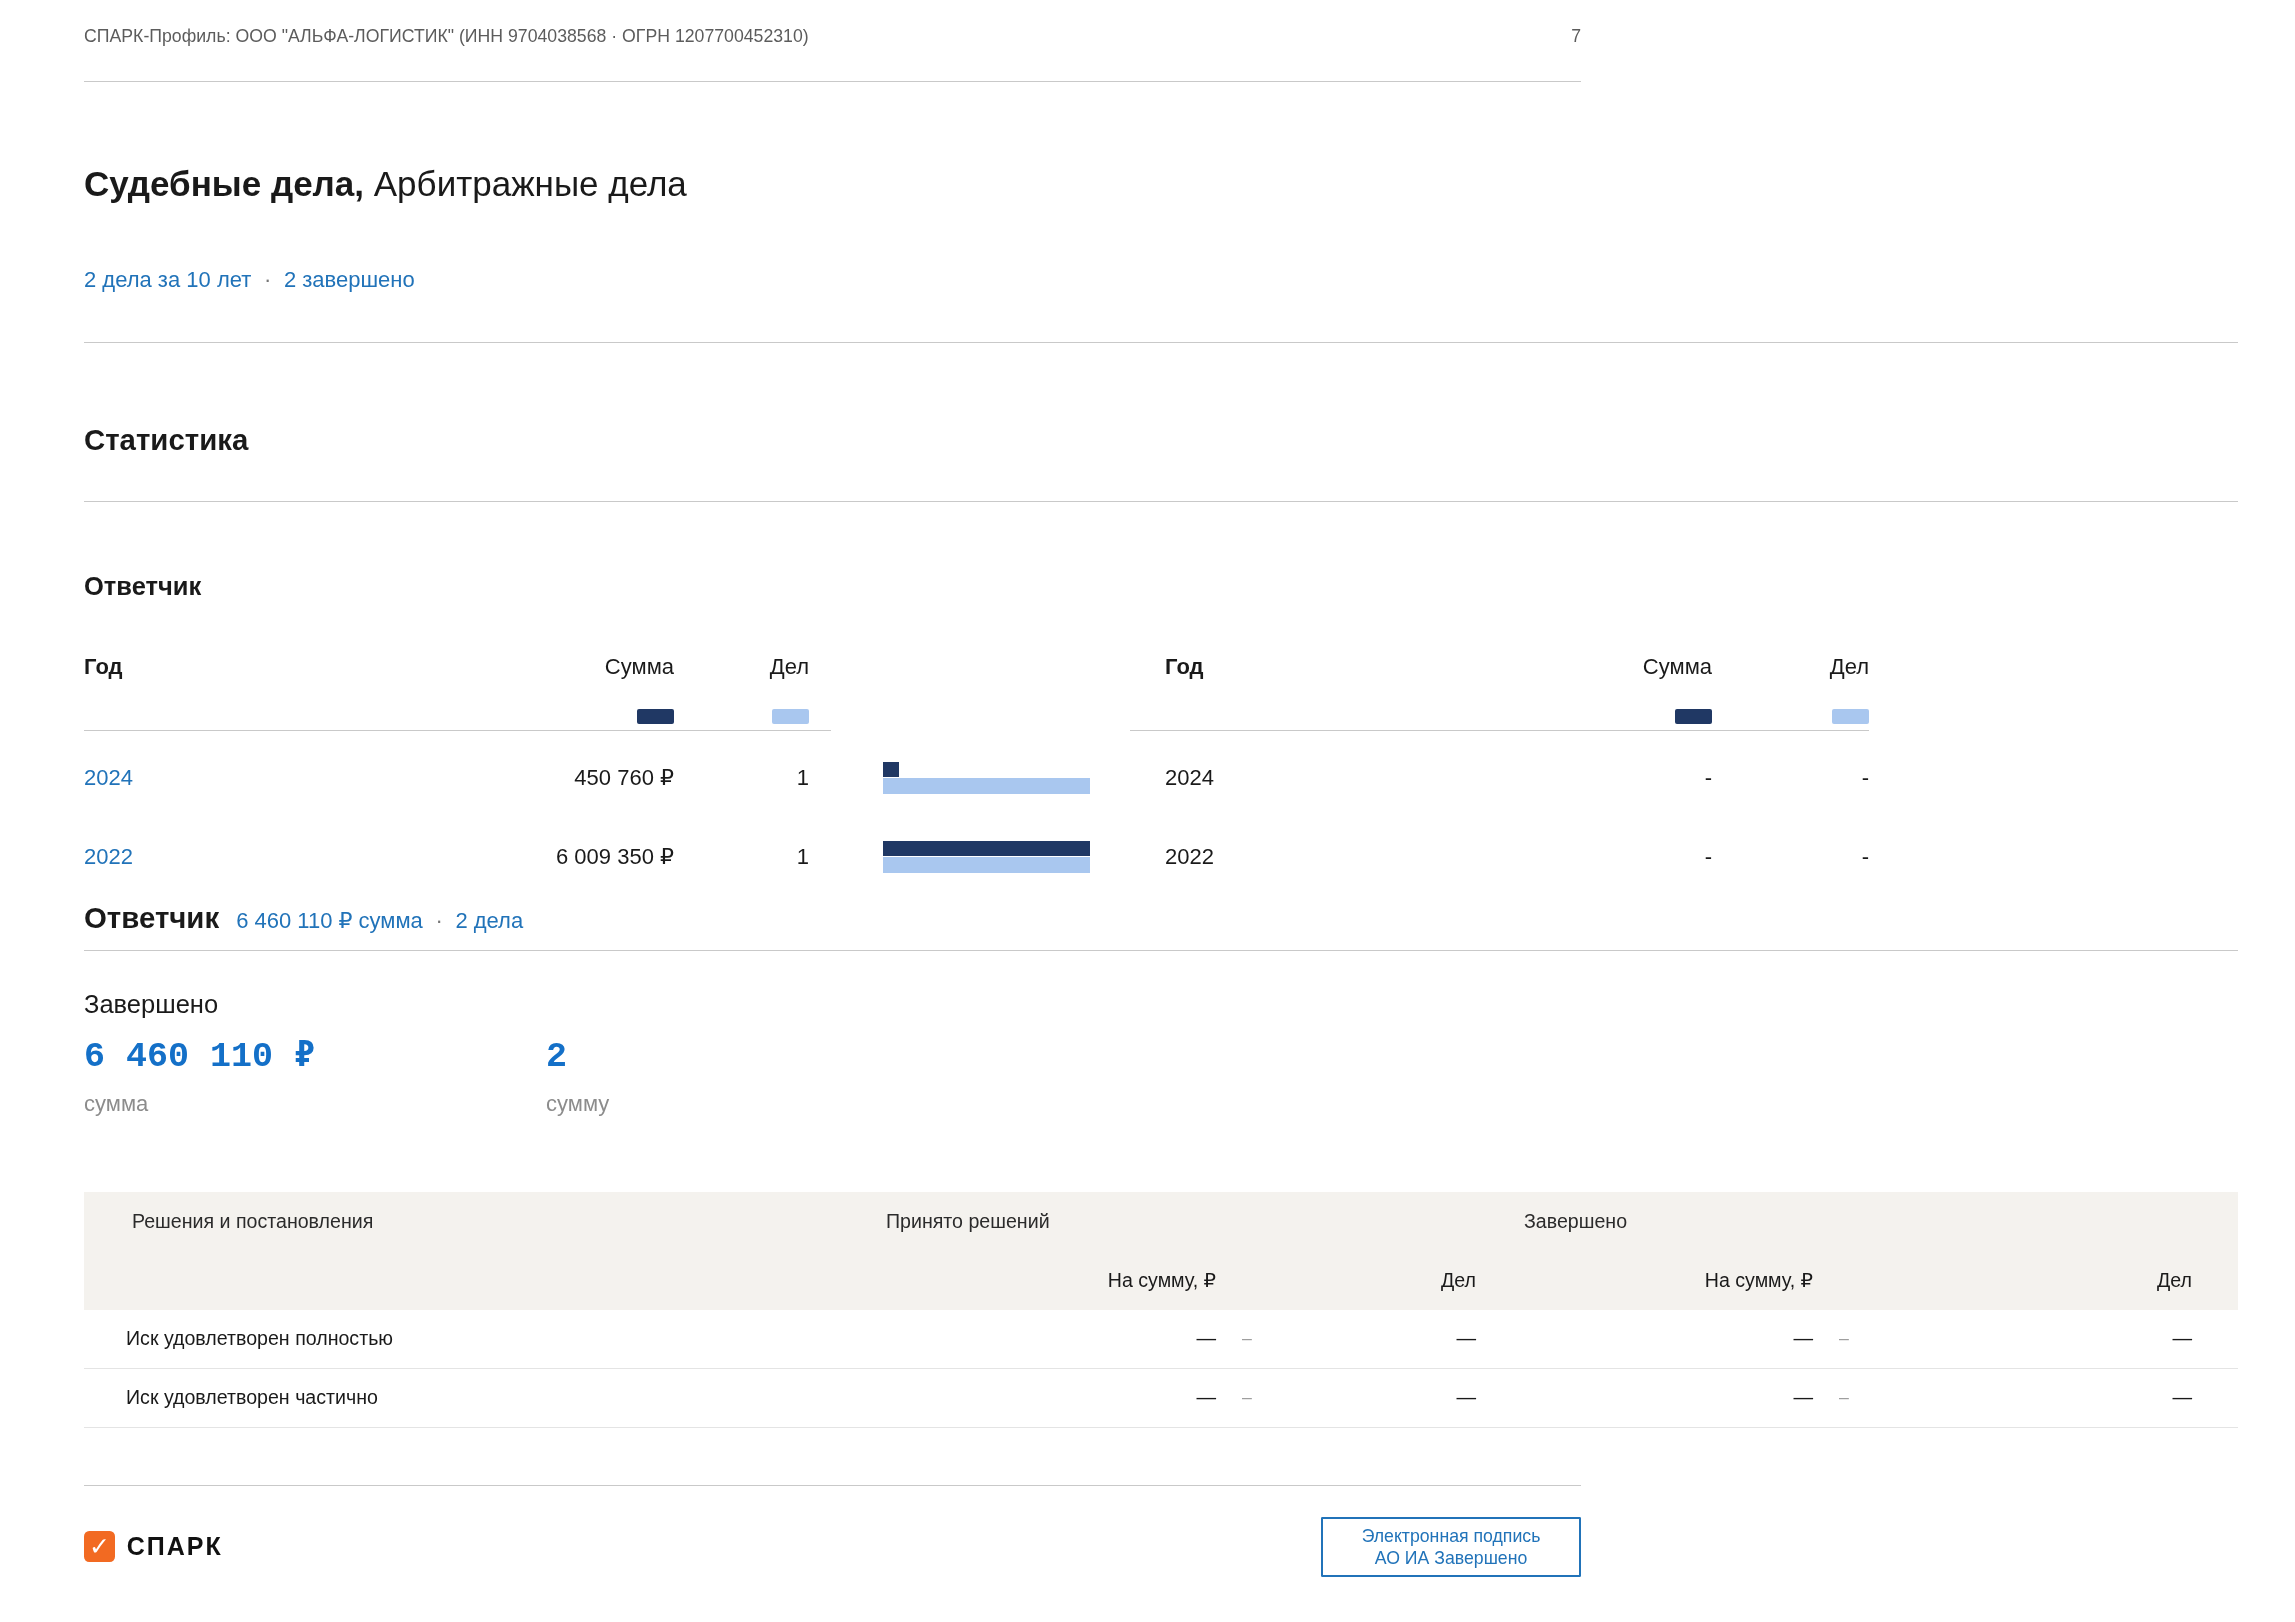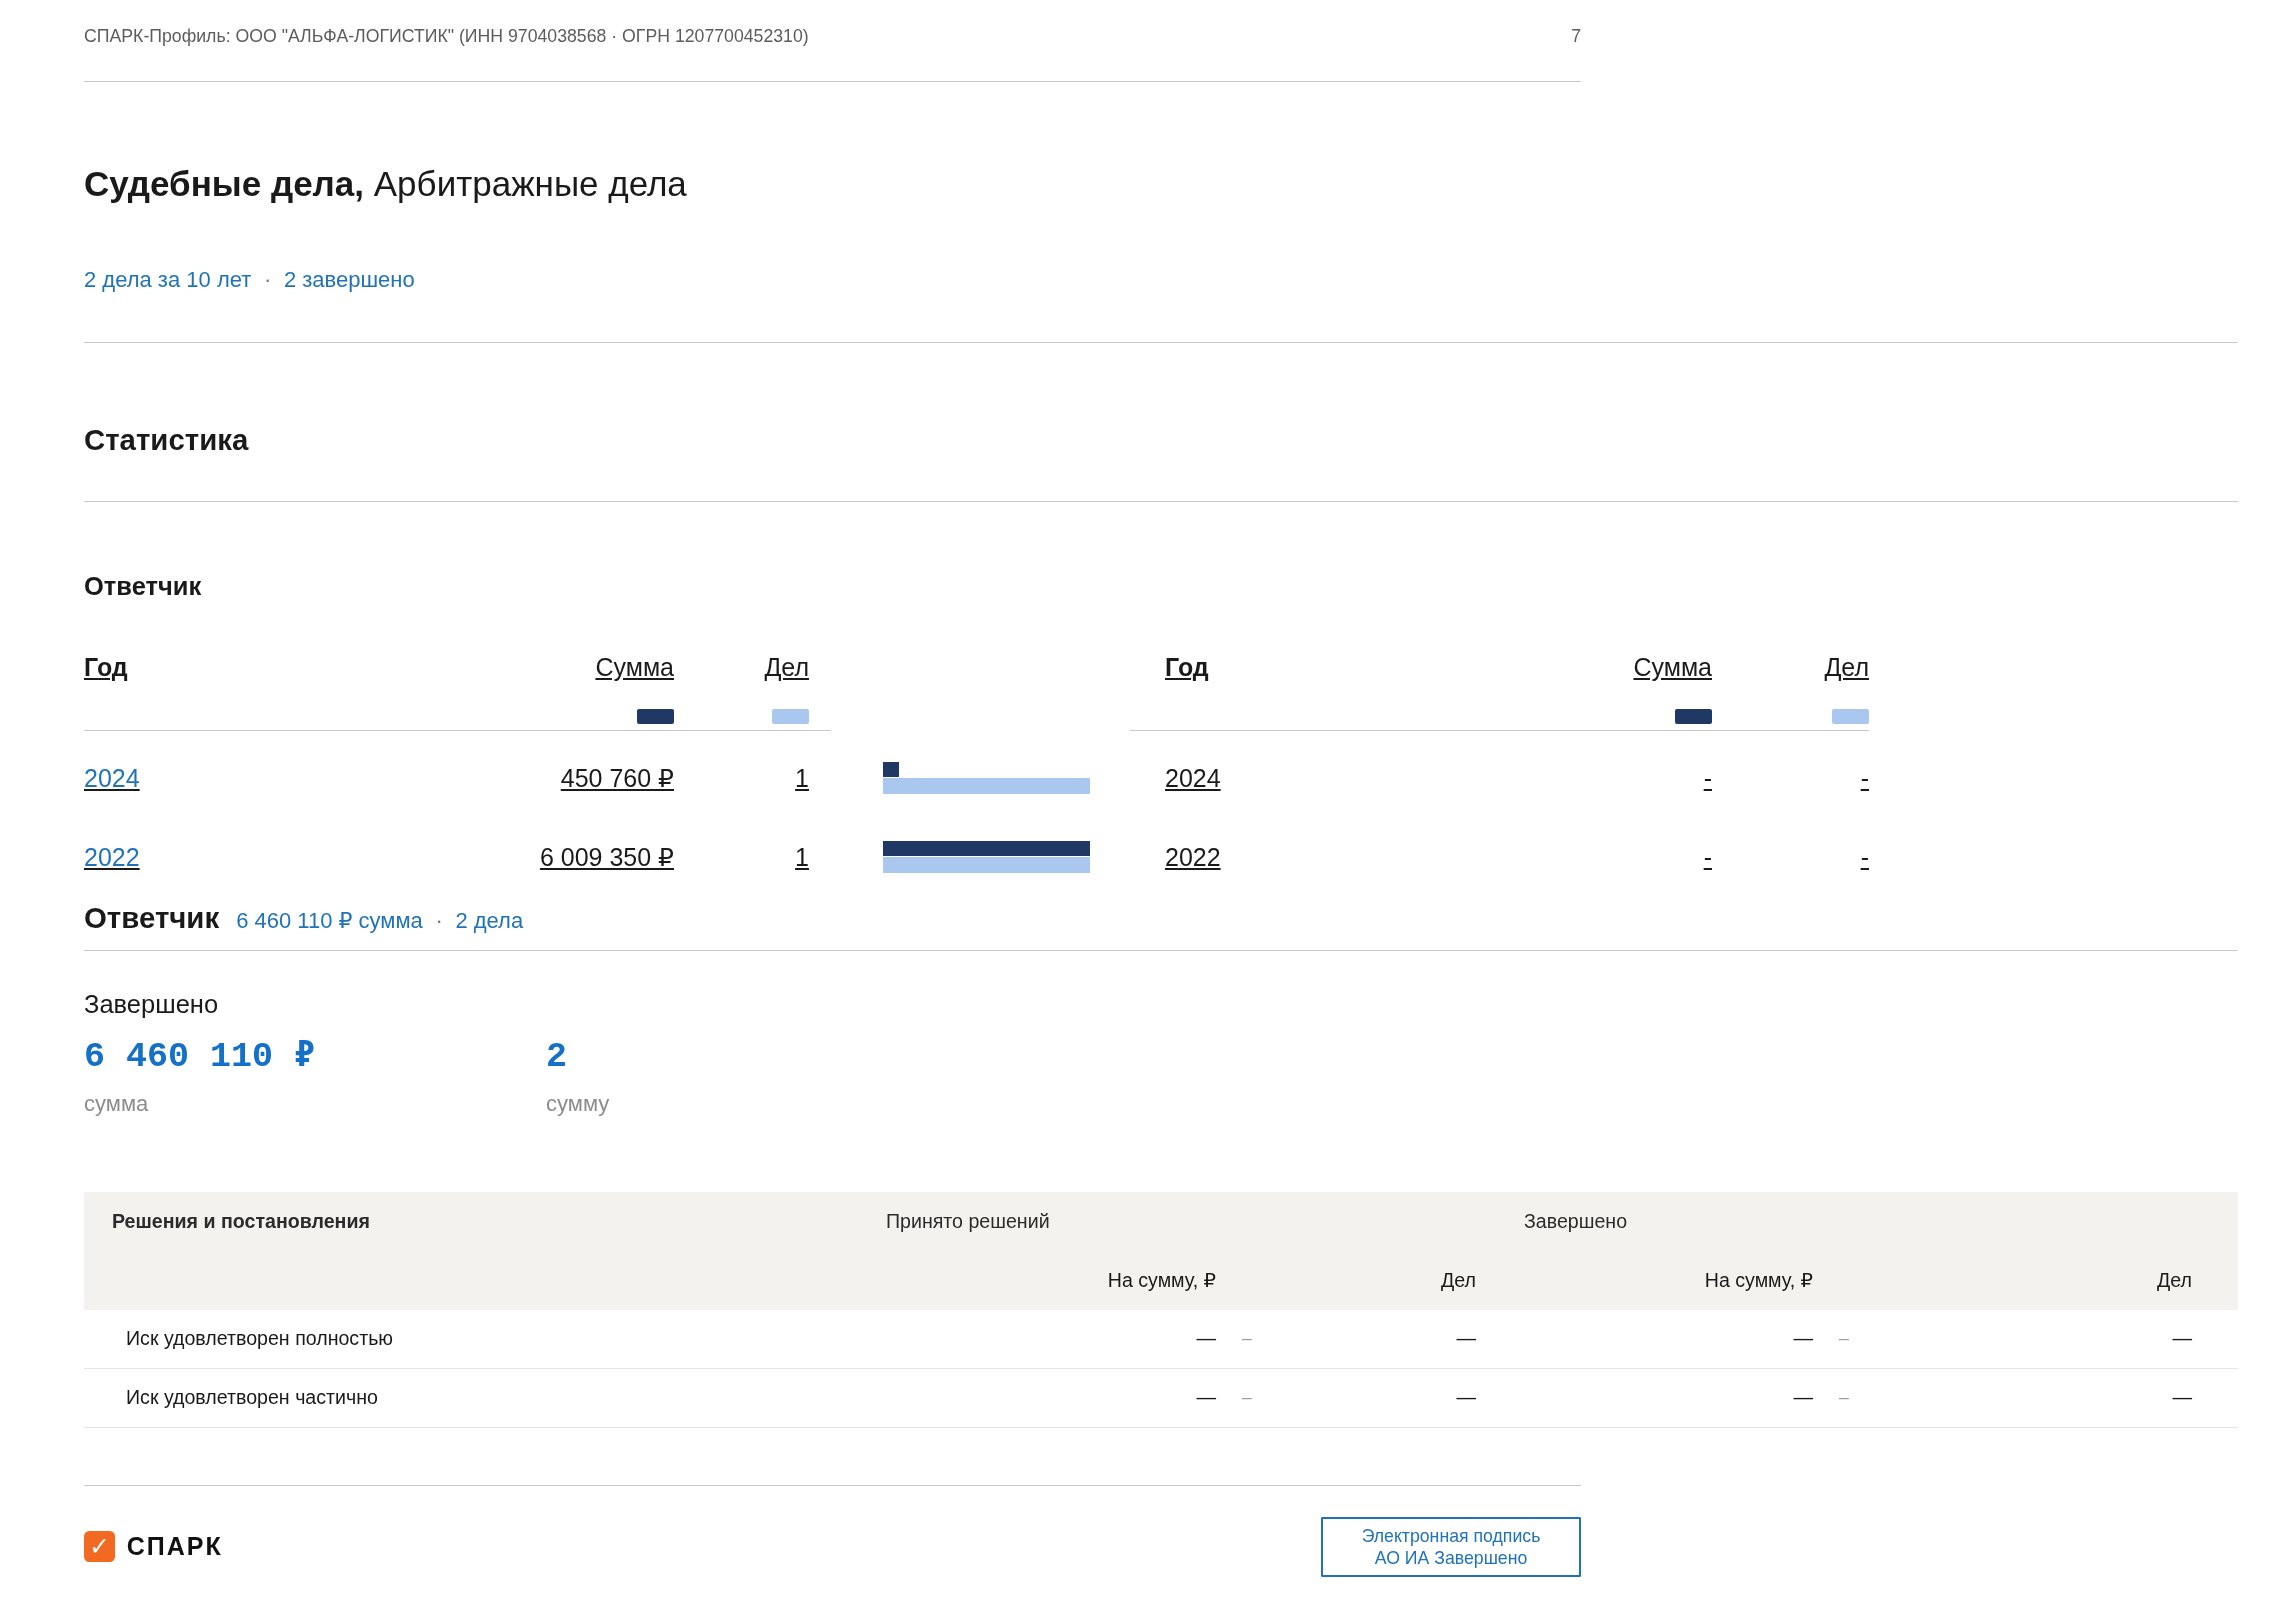--- a/index.html
+++ b/index.html
@@ -24,21 +24,21 @@
   .rule-1 { margin-top:48px; }
   .section-heading { margin-top:79px; font-size:29.4px; line-height:35px; font-weight:700; }
   .rule-2 { margin-top:44px; }
 
   
   .stats { margin-top:69px; display:grid; grid-template-columns:747px 52px 207px 40px 739px; grid-template-rows:82px 29px 48px 9.2px 79px 79px; }
   .s-c1{grid-column:1;} .s-c3{grid-column:3;} .s-c5{grid-column:5;}
   .s-r1{grid-row:1;} .s-r2{grid-row:2;} .s-r3{grid-row:3;} .s-r5{grid-row:5;} .s-r6{grid-row:6;}
   .s-heading { font-size:25.5px; line-height:31px; font-weight:700; }
   .s-c5 .s-heading, .s-c5 .t-row { padding-left:35px; }
-  .t-row { display:grid; grid-template-columns:1fr 275px 157px; align-items:center; height:100%; font-size:25px;text-decoration:underline; }
+  .t-row { display:grid; grid-template-columns:1fr 275px 157px; align-items:center; height:100%; font-size:22px; }
   .t-sum, .t-cases { text-align:right; }
   .s-c1 .t-cases { padding-right:22px; }
   .t-head .t-year { font-weight:700; }
   .legend-row { align-items:end; }
   .swatch { display:inline-block; width:37px; height:15px; border-radius:2px; }
   .swatch-sum { background:var(--bar-dark,#203864); }
   .swatch-cases { background:var(--bar-light,#a9c7ef); }
   .s-rule { grid-row:4; border-top:1.3px solid #c9c9c9; }
   .s-bars { display:flex; flex-direction:column; justify-content:center; align-items:flex-start; }
   .bar { height:15px; }
@@ -55,21 +55,21 @@
   .completed-title { margin-top:38px; font-size:25.5px; line-height:31px; }
   .nums { margin-top:15.7px; display:grid; grid-template-columns:462px auto;font-family:Liberation Mono, monospace; }
   .big-num { font-size:35px; line-height:42px; font-weight:700; color:var(--accent-number,#1470c8); }
   .num-labels { margin-top:13px; display:grid; grid-template-columns:462px auto; font-size:22px; color:#8c8c8c; }
 
   
   .dt { margin-top:75px; width:2154px; font-size:19.6px; }
   .dt-head { background:var(--table-band,#f4f2ee); }
   .dt-group { position:relative; height:59px; }
   .dt-group .g { position:absolute; top:50%; transform:translateY(-50%); white-space:nowrap; color:#2b2b2b; }
-  .g1 { left:28px;font-weight:bold; } .g2 { left:802px; } .g3 { left:1440px; }
+  .g1 { left:48px; } .g2 { left:802px; } .g3 { left:1440px; }
   .dt-row { display:grid; grid-template-columns:785px 347px 79px 181px 337px 79px 300px; align-items:center; height:59px; }
   .ra { text-align:right; }
   .lbl { padding-left:42px; }
   .dt-body { border-bottom:1.3px solid #e4e4e4; }
   .dash { font-weight:500; }
   .note { color:#9e9e9e; font-size:17.7px; padding-left:26px; }
 
   
   .rule-footer { width:1497px; margin-top:57px; }
   .footer-row { margin-top:31px; width:1497px; display:flex; justify-content:space-between; align-items:center; }

